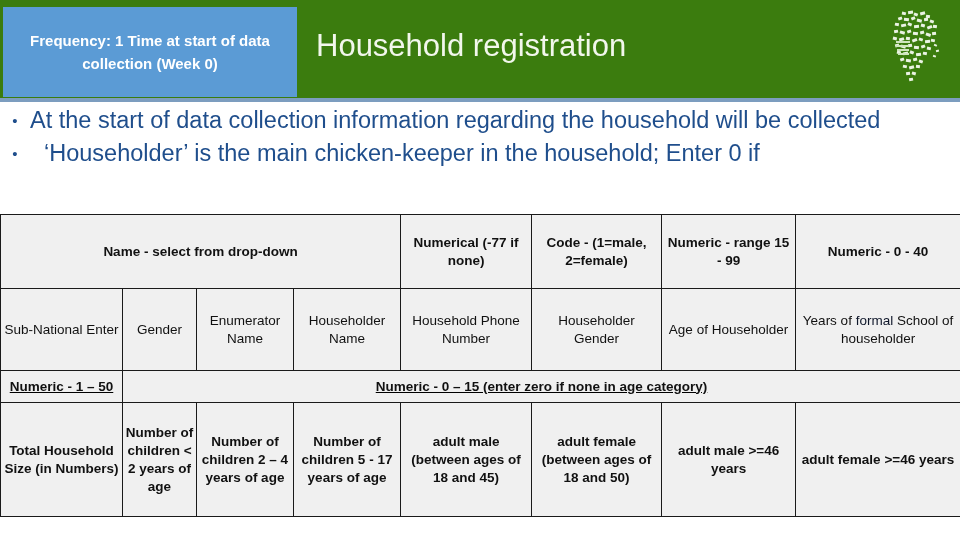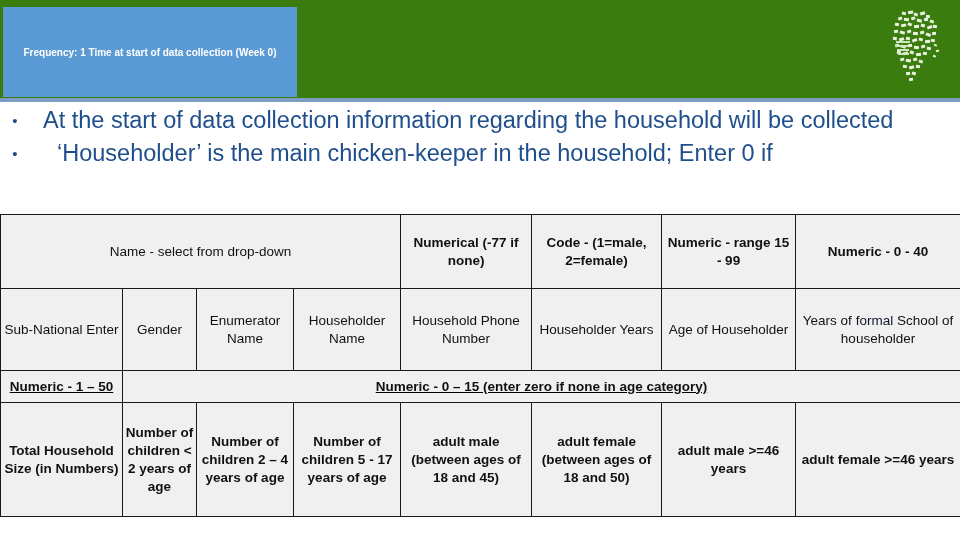--- a/index.html
+++ b/index.html
@@ -61,21 +61,21 @@
     width: 294px;
     height: 90px;
     background: #5B9BD5;
     box-sizing: border-box;
     display: flex;
     align-items: center;
     justify-content: center;
   }
   #freq-text {
     color: #ffffff;
-    font-size: 10px;
+    font-size: 15px;
     font-weight: bold;
     line-height: 23px;
     text-align: center;
     padding: 0 8px;
   }
 
   
   #logo {
     position: absolute;
     left: 876px;
@@ -101,21 +101,20 @@
   .bullet-mark {
     width: 30px;
     flex: 0 0 30px;
     text-align: center;
     font-size: 15px;
     line-height: 33px;
   }
   .bullet-copy {
     flex: 1 1 auto;
     text-align: justify;
-    margin-left: 13px;
   }
   .bullet-copy.indent {
     padding-left: 14px;
   }
 
   
   #spec-table {
     position: absolute;
     left: 0;
     top: 214px;
@@ -134,21 +133,21 @@
     font-size: 13.5px;
     line-height: 18px;
     word-wrap: break-word;
     overflow: hidden;
   }
   td.type-cell {
     font-weight: bold;
     font-size: 13.5px;
   }
   td.type-cell-wide {
-    font-weight: normal;
+    font-weight: bold;
     font-size: 14px;
   }
   td.name-cell {
     font-weight: normal;
     font-size: 15px;
     line-height: 21px;
   }
   .red {
     color: #0f172a;
   }
@@ -161,20 +160,21 @@
 <body>
 
 <div id="banner">
   <div id="banner-green"></div>
   <div id="banner-underline"></div>
 
   <div id="freq-box">
     <div id="freq-text">Frequency: 1 Time at start of data collection (Week 0)</div>
   </div>
 
+  <div id="banner-title">Household registration</div>
 
   <div id="logo">
     <svg width="68" height="80" viewBox="0 0 68 80" aria-hidden="true">
       <g fill="#EAF3E3">
         <rect x="26" y="4" width="4" height="3" transform="rotate(12 28 5)"></rect>
         <rect x="32" y="3" width="5" height="3" transform="rotate(-8 34 4)"></rect>
         <rect x="38" y="5" width="4" height="3" transform="rotate(20 40 6)"></rect>
         <rect x="44" y="4" width="5" height="3" transform="rotate(-14 46 5)"></rect>
         <rect x="50" y="7" width="4" height="3" transform="rotate(9 52 8)"></rect>
         <rect x="22" y="9" width="4" height="3" transform="rotate(-18 24 10)"></rect>
@@ -270,21 +270,21 @@
     <td class="type-cell">Numeric - range 15 - 99</td>
     <td class="type-cell">Numeric - 0 - 40</td>
   </tr>
 
   <tr class="r2">
     <td class="name-cell">Sub-National Enter</td>
     <td class="name-cell">Gender</td>
     <td class="name-cell">Enumerator Name</td>
     <td class="name-cell">Householder Name</td>
     <td class="name-cell">Household Phone Number</td>
-    <td class="name-cell">Householder Years</td>
+    <td class="name-cell">Householder Gender</td>
     <td class="name-cell">Age of Householder</td>
     <td class="name-cell"><span>Years of </span><span class="red">formal</span><span> School of householder</span></td>
   </tr>
 
   <tr class="r3">
     <td class="type-cell">Numeric - 1 – 50</td>
     <td class="type-cell" colspan="7">Numeric - 0 – 15 (enter zero if none in age category)</td>
   </tr>
 
   <tr class="r4">

